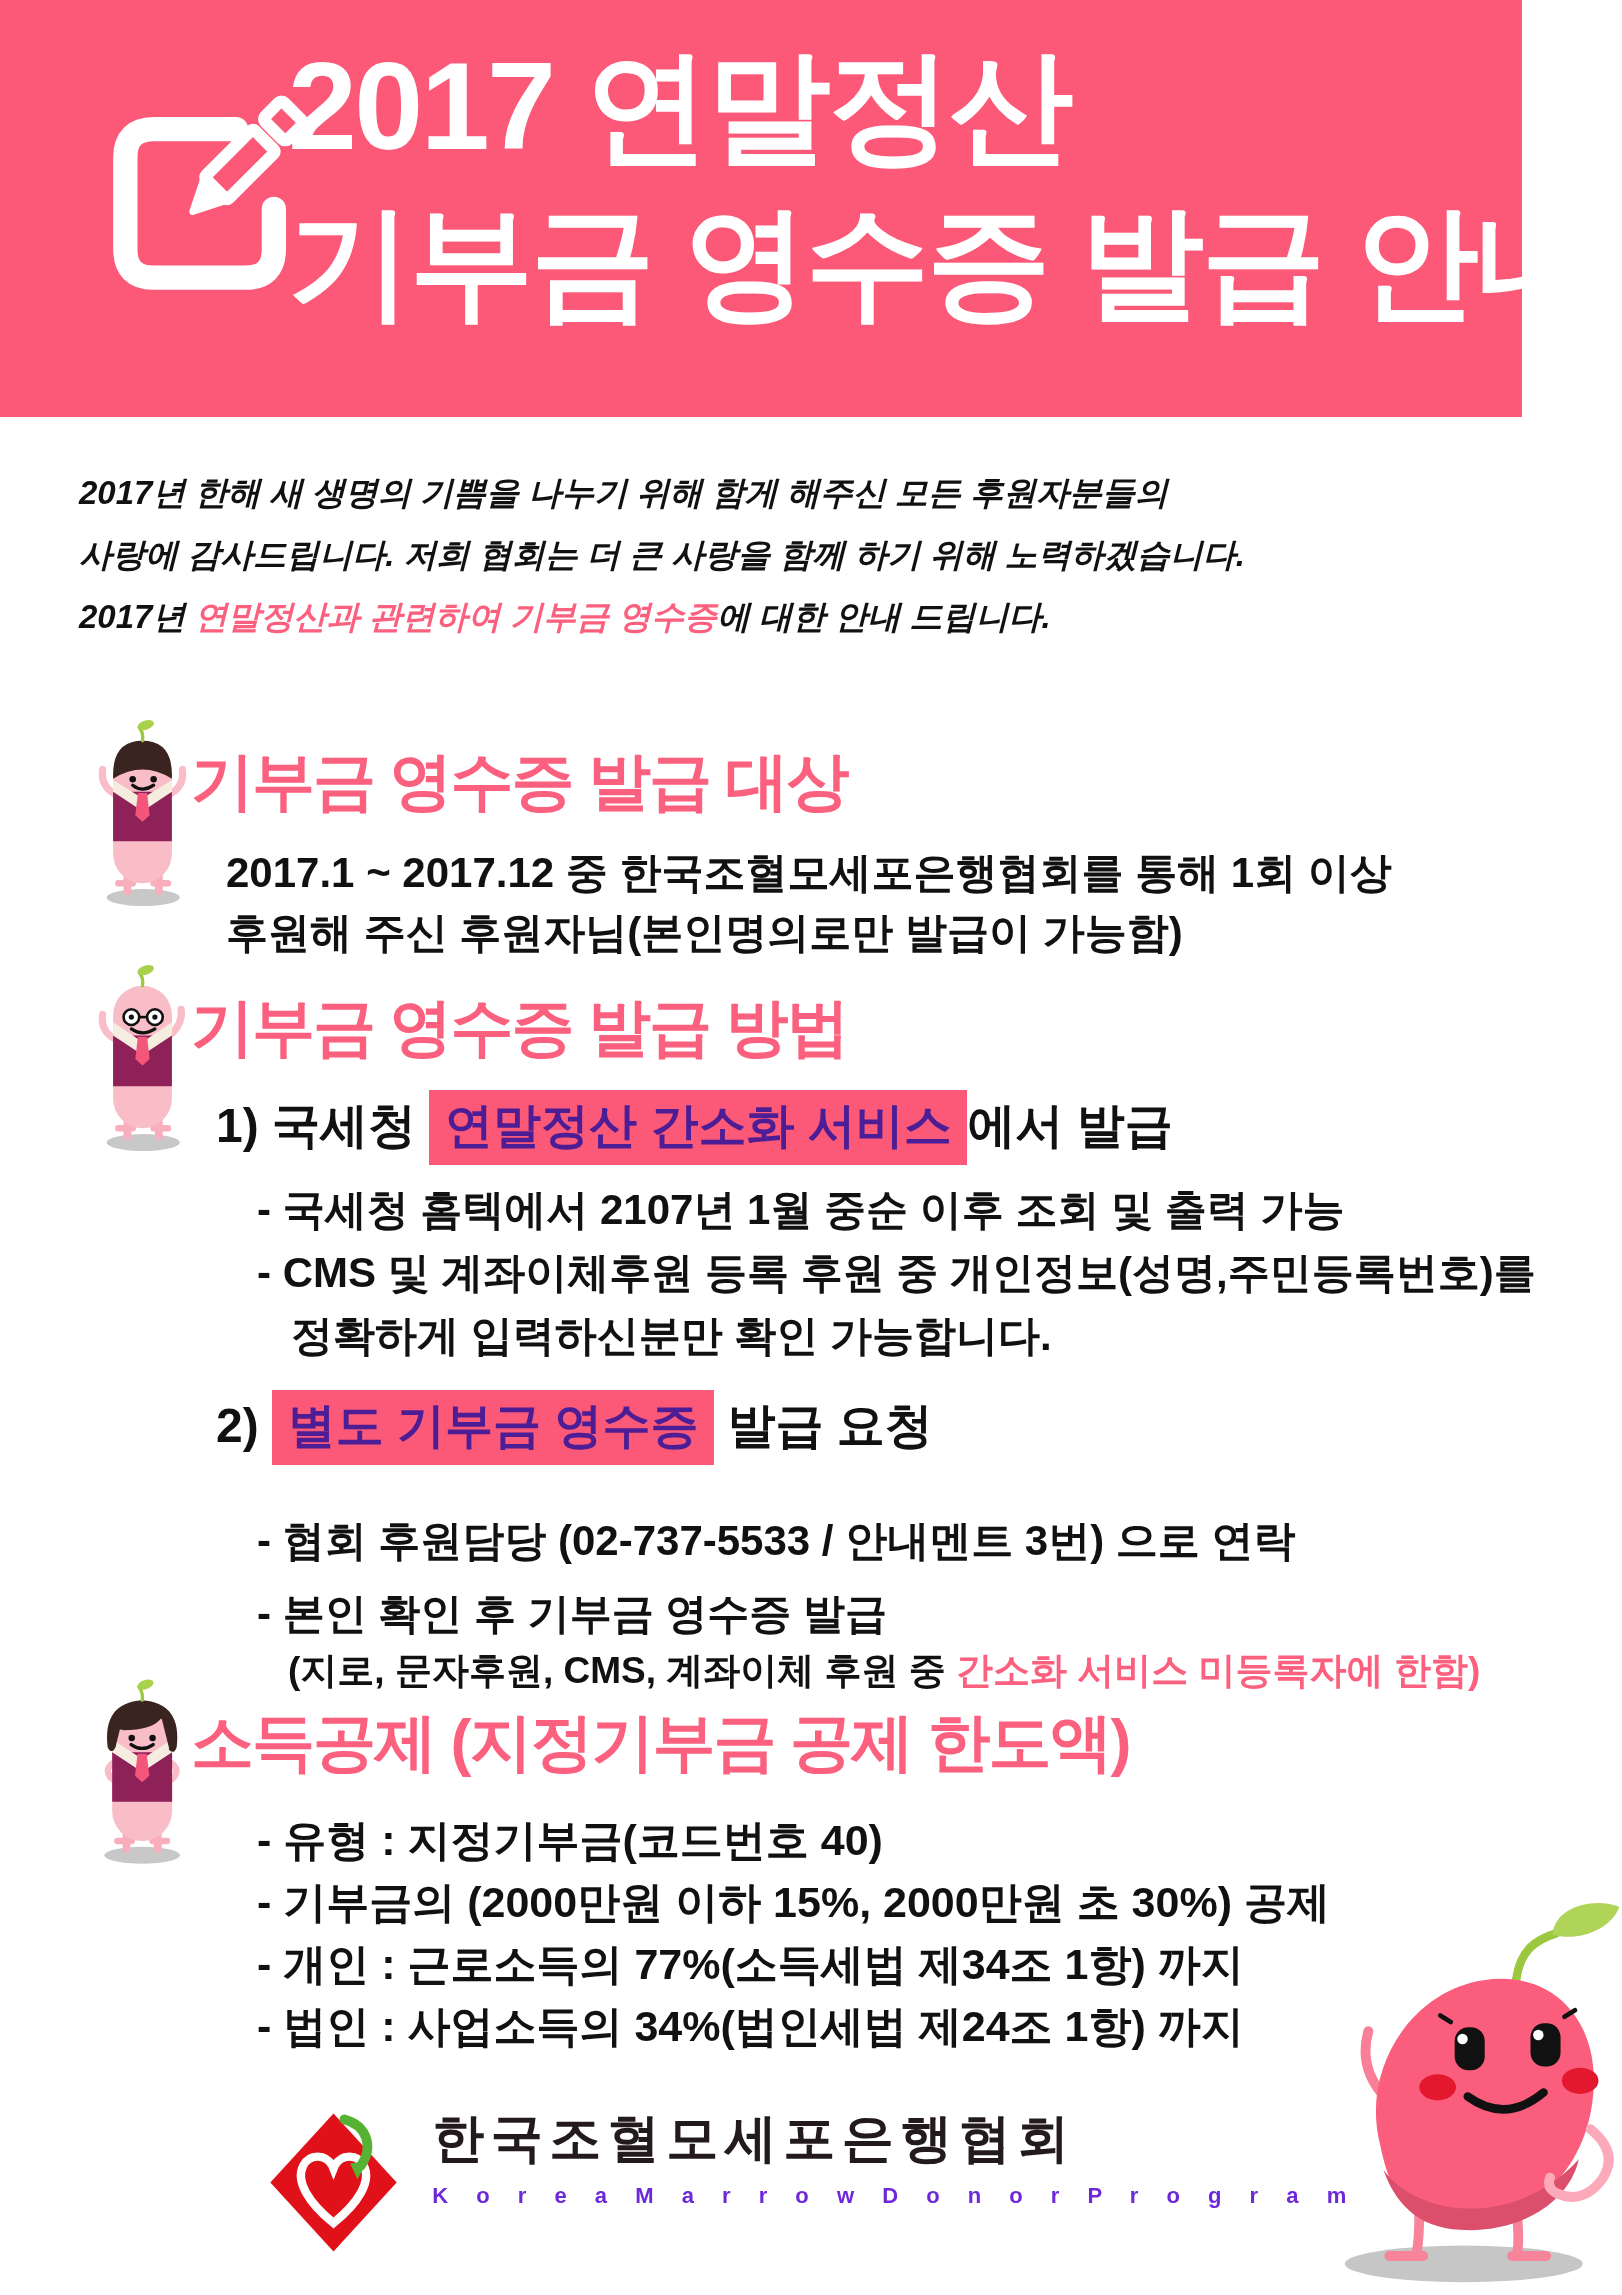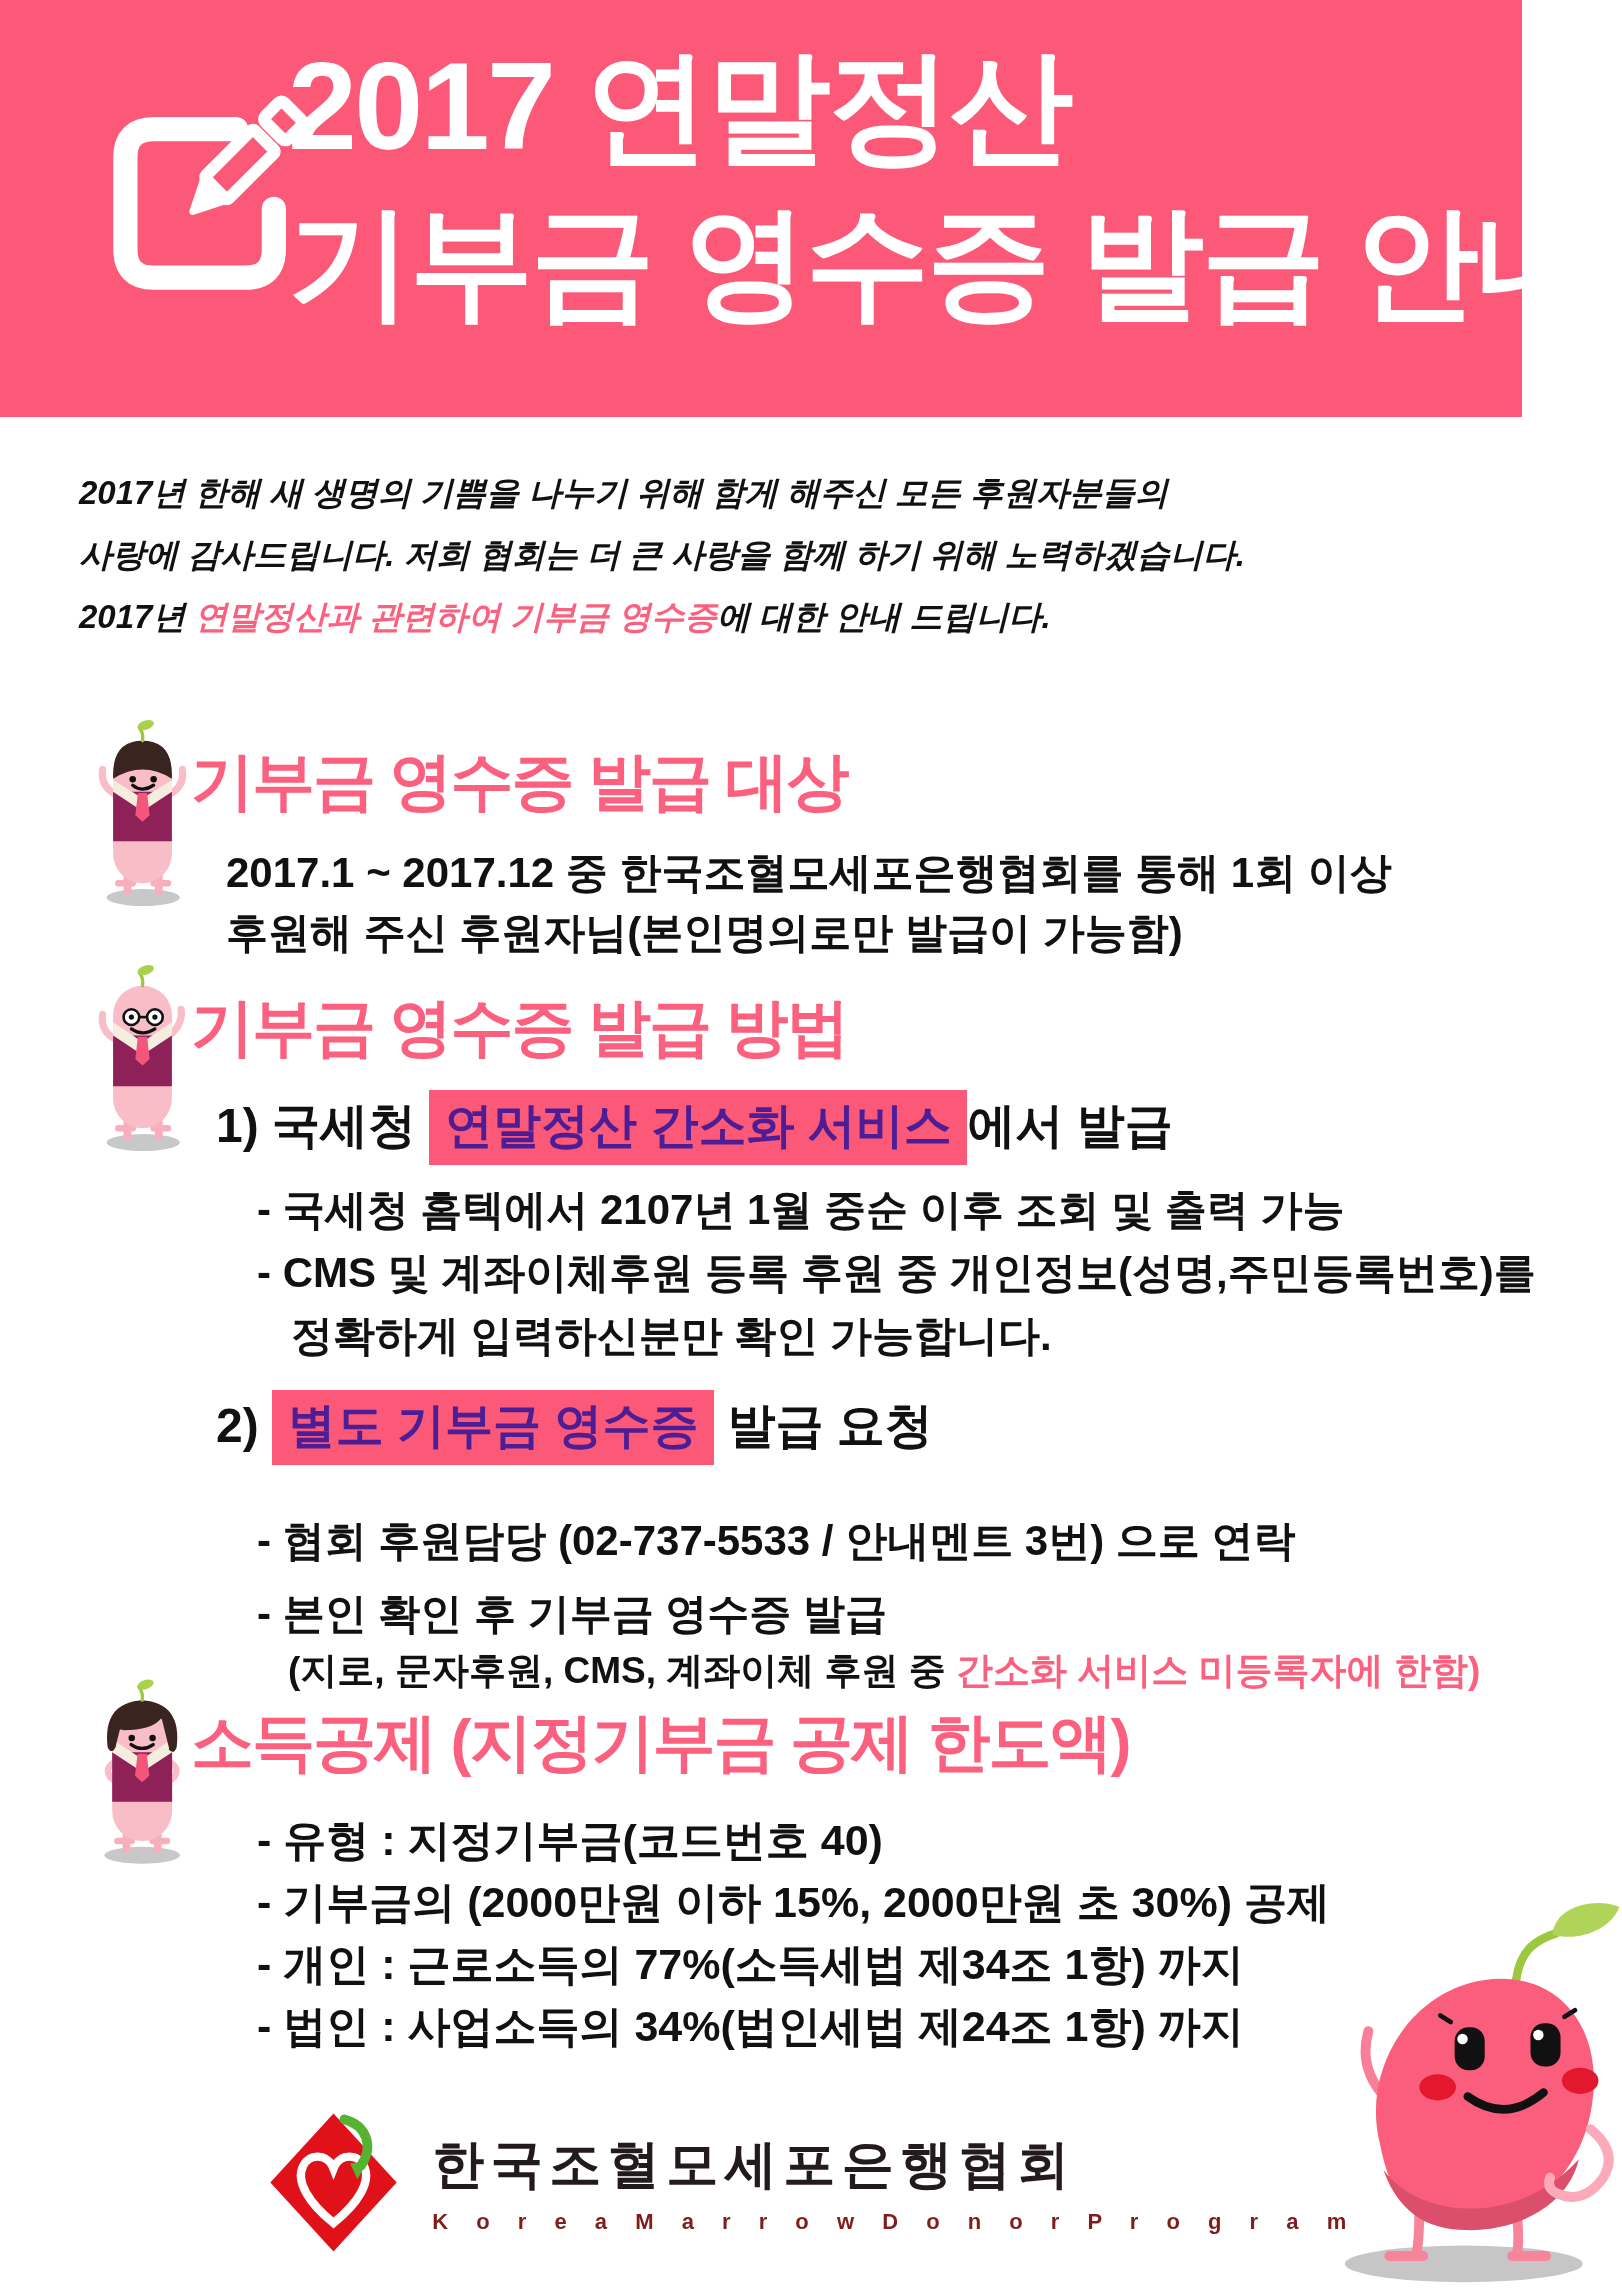--- a/index.html
+++ b/index.html
@@ -28,23 +28,23 @@
   .sec-head{font-size:63px;font-weight:900;color:var(--heading-pink);letter-spacing:-2px;white-space:nowrap;}
   .sec-body{font-size:42px;font-weight:800;line-height:60px;white-space:nowrap;}
   .item-line{font-size:48px;font-weight:900;white-space:nowrap;}
   .hl{background:var(--accent);color:#4c1d95;padding:9.2px 15.7px 13px 15.7px;}
   .bullets{font-size:42px;font-weight:800;line-height:63px;white-space:nowrap;}
   .bullets2{font-size:42px;font-weight:700;line-height:73px;white-space:nowrap;}
   .indent{padding-left:34px;}
   .note{font-size:37px;font-weight:800;white-space:nowrap;}
   .sec3-bullets{font-size:43px;font-weight:800;line-height:62px;white-space:nowrap;}
   
-  .footer{left:0;top:2104px;width:1619px;display:flex;justify-content:center;align-items:center;gap:27.5px;}
+  .footer{left:0;top:2104px;width:1619px;display:flex;justify-content:center;align-items:flex-start;gap:27.5px;}
   .logo-ko{font-size:52px;font-weight:900;letter-spacing:6.5px;color:#231a1e;white-space:nowrap;}
-  .logo-en{font-size:22px;font-weight:700;letter-spacing:11px;color:#7f1d1d;margin-top:9.2px;white-space:nowrap;}
+  .logo-en{font-size:22px;font-weight:700;letter-spacing:11px;color:#6d28d9;margin-top:9.2px;white-space:nowrap;}
 </style>
 </head>
 <body>
 
 <header class="abs hero">
   <svg class="abs hero-icon" width="216" height="216" viewBox="0 0 320 320">
     <path d="M206 58 H84 Q42 58 42 100 V236 Q42 278 84 278 H220 Q262 278 262 236 V176" fill="none" stroke="#ffffff" stroke-width="36" stroke-linecap="round"></path>
     <g transform="translate(204,118) rotate(45)">
       <rect x="-24" y="-122" width="48" height="40" rx="6" fill="none" stroke="#ffffff" stroke-width="18" stroke-linejoin="round"></rect>
       <rect x="-24" y="-62" width="48" height="102" rx="4" fill="none" stroke="#ffffff" stroke-width="18" stroke-linejoin="round"></rect>

